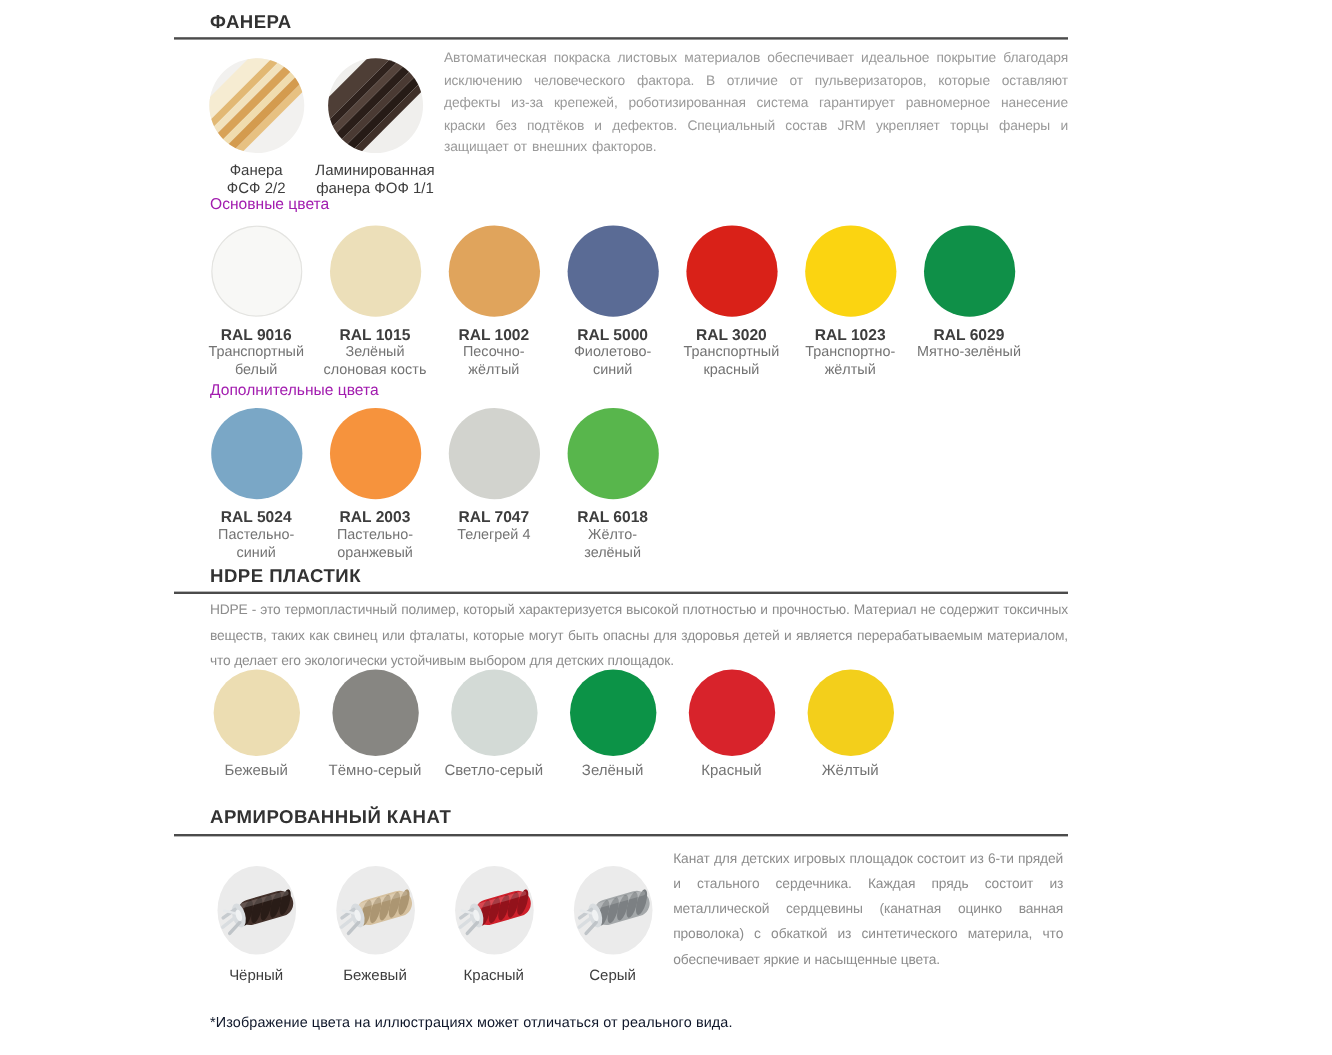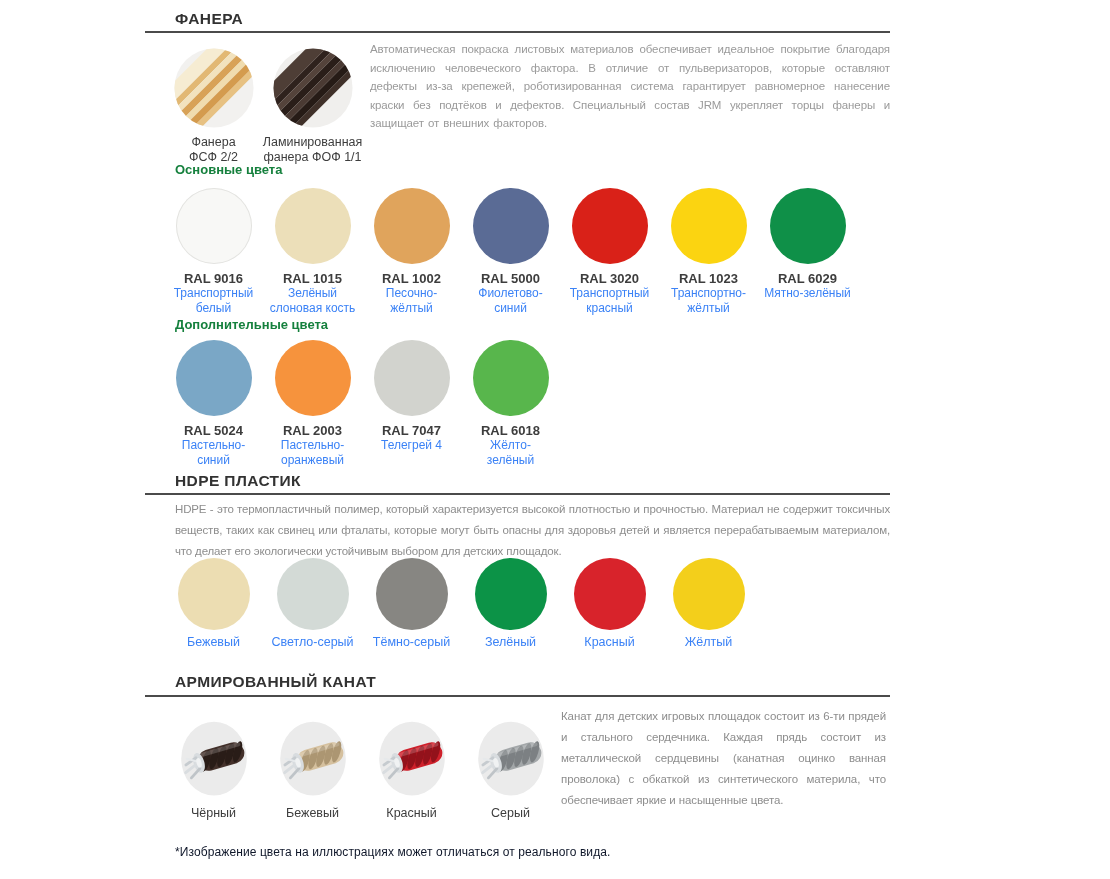--- a/index.html
+++ b/index.html
@@ -15,36 +15,36 @@
     position: absolute; left: 175px;
     font-size: 15.5px; font-weight: 700; color: #323232; letter-spacing: 0.4px;
     white-space: nowrap;
   }
   .rule {
     position: absolute; left: 145px; width: 745px; height: 0;
     border-top: 2px solid #4b4b4b;
   }
   .sub-title {
     position: absolute; left: 175px;
-    font-size: 13px; font-weight: 700; color: #15803d; white-space: nowrap;
+    font-size: 13px; font-weight: 400; color: #a21caf; white-space: nowrap;
   }
   .para { position: absolute; text-align: justify; }
   .para-plywood { left: 370px; top: 40px; width: 520px; font-size: 11.5px; line-height: 18.5px; color: #9a9a9a; letter-spacing: -0.1px; word-spacing: 1px; }
   .para-hdpe { left: 175px; top: 499px; width: 715px; font-size: 11.5px; line-height: 21px; color: #8d8d8d; letter-spacing: -0.15px; }
   .para-rope { left: 561px; top: 706px; width: 325px; font-size: 11.5px; line-height: 21px; color: #8d8d8d; letter-spacing: -0.1px; }
 
   .row { position: absolute; left: 164px; display: flex; }
   .col { width: 99px; flex: 0 0 99px; display: flex; flex-direction: column; align-items: center; }
 
   .dot { display: block; width: 76px; height: 76px; border-radius: 50%; }
   .row-hdpe .dot { width: 72px; height: 72px; }
 
   .code { margin-top: 7px; font-weight: 700; font-size: 13px; color: #3d3d3d; white-space: nowrap; text-align: center; }
   .code:empty { margin-top: 5px; }
-  .cname { font-size: 12px; color: #3b82f6; line-height: 15px; text-align: center; }
+  .cname { font-size: 12px; color: #737373; line-height: 15px; text-align: center; }
   .cname div { white-space: nowrap; }
   .row-hdpe .cname { font-size: 12.5px; }
 
   .fig-img { display: block; width: 86px; height: 86px; }
   .fig-label { margin-top: 4px; font-size: 12.5px; line-height: 15px; color: #3d3d3d; text-align: center; }
   .fig-label div { white-space: nowrap; }
 
   .ropefig { display: block; width: 82px; height: 86px; }
   .ropefig svg { display: block; width: 82px; height: 86px; }
   .rope-label { margin-top: 4px; font-size: 12.5px; color: #3d3d3d; white-space: nowrap; text-align: center; }
@@ -219,32 +219,32 @@
   <div class="row row-hdpe" style="top:558px">
   <div class="col">
     <span class="dot" style="background: rgb(236, 221, 178);"></span>
     <div class="code"></div>
     <div class="cname">
           <div>Бежевый</div>
         </div>
   </div>
 
   <div class="col">
+    <span class="dot" style="background: rgb(135, 134, 130);"></span>
+    <div class="code"></div>
+    <div class="cname">
+          <div>Тёмно-серый</div>
+        </div>
+  </div>
+
+  <div class="col">
     <span class="dot" style="background: rgb(211, 218, 214);"></span>
     <div class="code"></div>
     <div class="cname">
           <div>Светло-серый</div>
-        </div>
-  </div>
-
-  <div class="col">
-    <span class="dot" style="background: rgb(135, 134, 130);"></span>
-    <div class="code"></div>
-    <div class="cname">
-          <div>Тёмно-серый</div>
         </div>
   </div>
 
 
   <div class="col">
     <span class="dot" style="background: rgb(12, 147, 71);"></span>
     <div class="code"></div>
     <div class="cname">
           <div>Зелёный</div>
         </div>

